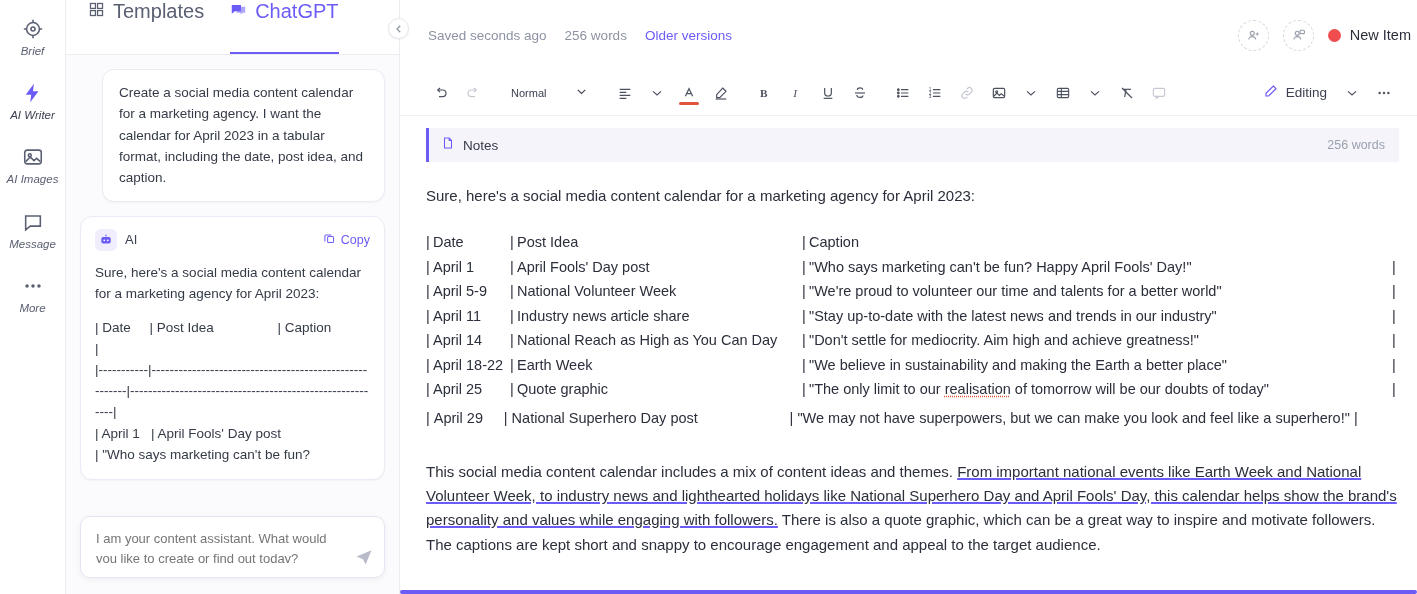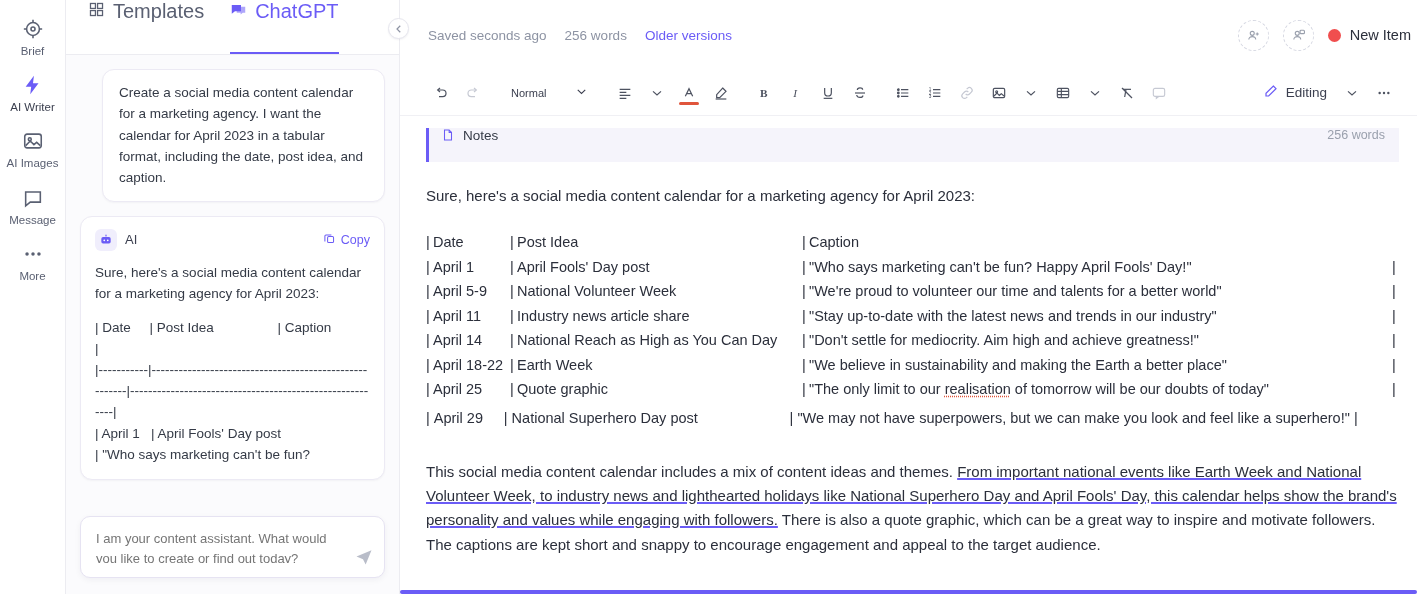--- a/index.html
+++ b/index.html
@@ -13,21 +13,22 @@
   }
   .app { display: flex; width: 1417px; height: 594px; }
 
   
   .rail {
     width: 66px; flex: 0 0 66px;
     background: #ffffff;
     border-right: 1px solid #ececf1;
     padding-top: 10px;
     display: flex; flex-direction: column; align-items: center;
-    gap: 2px;
+    gap: 10px;
+    font-style: italic;
   }
   .rail-item {
     width: 64px; padding: 8px 0 6px 0;
     display: flex; flex-direction: column; align-items: center; gap: 5px;
     cursor: pointer;
   }
   .rail-ico { width: 22px; height: 22px; display: block; color: #5a6072; }
   .rail-item.active .rail-ico { color: #6b5cf6; }
   .rail-label {
     font-size: 11.5px; color: #5a6072; line-height: 1.15; text-align: center;
@@ -172,21 +173,21 @@
     height: 2.5px; background: #e0553c; border-radius: 2px;
   }
   .tb-editing {
     display: flex; align-items: center; gap: 7px;
     padding: 0 8px; height: 30px; font-size: 13.5px; color: #3c4050; cursor: pointer;
   }
   .tb-spacer { flex: 1 1 auto; }
 
   .doc { flex: 1 1 auto; overflow: hidden; padding: 0 18px 0 26px; position: relative; }
   .notes-bar {
-    display: flex; 
+    display: flex; align-items: center;
     height: 34px; margin-top: 12px;
     background: #f5f4fb; border-left: 3px solid #6b5cf6;
     padding: 0 14px 0 12px;
   }
   .notes-bar svg { width: 14px; height: 14px; color: #6b5cf6; }
   .notes-title { font-size: 13.5px; color: #343a46; margin-left: 8px; }
   .notes-words { margin-left: auto; font-size: 12.5px; color: #9aa0ad; }
 
   .doc-p {
     font-size: 15px; line-height: 1.62; color: #2b2f3b;

